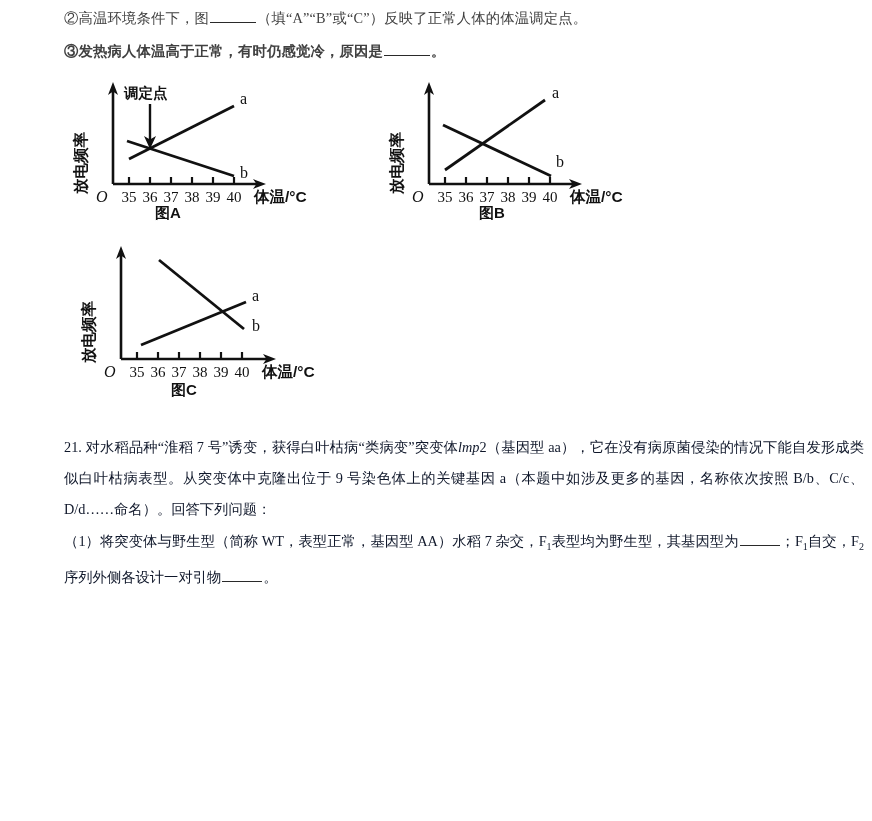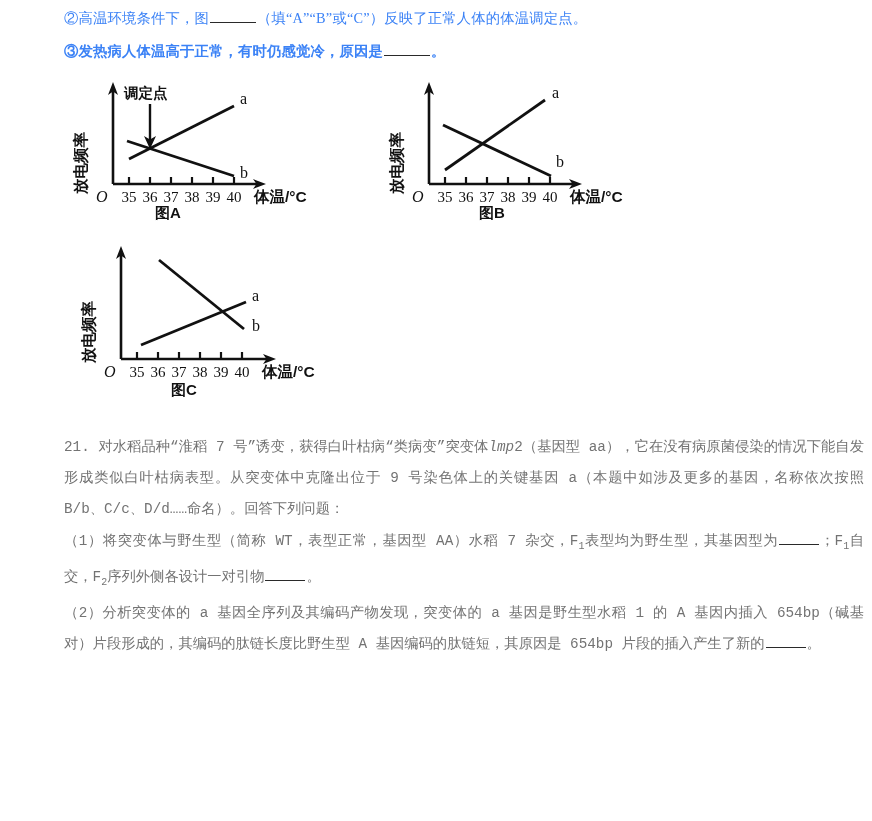--- a/index.html
+++ b/index.html
@@ -19,21 +19,21 @@
   .page {
     position: absolute;
     inset: 0;
   }
 
   
   .para {
     position: absolute;
     font-size: 14.3px;
     line-height: 20px;
-    color: #3b82f6;
+    color: #404040;
     white-space: nowrap;
     letter-spacing: 0.2px;
   }
 
   .blank {
     display: inline-block;
     border-bottom: 1.4px solid #2a2a2a;
     vertical-align: baseline;
     margin: 0 1px;
   }
@@ -45,24 +45,23 @@
   .sub  { font-size: 10px; vertical-align: sub; }
 
   
   #q21 {
     position: absolute;
     left: 64px;
     top: 432px;
     width: 800px;
     font-size: 14.3px;
     line-height: 31.2px;
-    color: #737373;
+    color: #0f172a;
     text-align: justify;
     text-justify: inter-character;
-    font-family: Liberation Mono, monospace;
   }
   #q21 p { margin: 0; }
   #q21 .indent { text-indent: 0; }
 
   
   .chart {
     position: absolute;
   }
   .chart svg { display: block; overflow: visible; }
 
@@ -263,20 +262,17 @@
 
     <p>
       <span>21.</span>
       <span>对水稻品种“淮稻 7 号”诱变，获得白叶枯病“类病变”突变体</span><span class="ital">lmp</span><span>2</span><span>（基因型 aa），它在没有病原菌侵染的情况下能自发形成类似白叶枯病表型。从突变体中克隆出位于 9 号染色体上的关键基因 a（本题中如涉及更多的基因，名称依次按照 B/b、C/c、D/d……命名）。回答下列问题：</span>
     </p>
 
     <p class="indent">
       <span>（1）将突变体与野生型（简称 WT，表型正常，基因型 AA）水稻 7 杂交，F</span><span class="sub">1</span><span>表型均为野生型，其基因型为</span><span class="blank w40"></span><span>；F</span><span class="sub">1</span><span>自交，F</span><span class="sub">2</span><span>序列外侧各设计一对引物</span><span class="blank w40"></span><span>。</span>
     </p>
 
-    <p class="indent">
-      <span>（2）分析突变体的 a 基因全序列及其编码产物发现，突变体的 a 基因是野生型水稻 1 的 A 基因内插入 654bp（碱基对）片段形成的，其编码的肽链长度比野生型 A 基因编码的肽链短，其原因是 654bp 片段的插入产生了新的</span><span class="blank w40"></span><span>。</span>
-    </p>
 
 
   </div>
 
 </div>
 
 </body></html>

